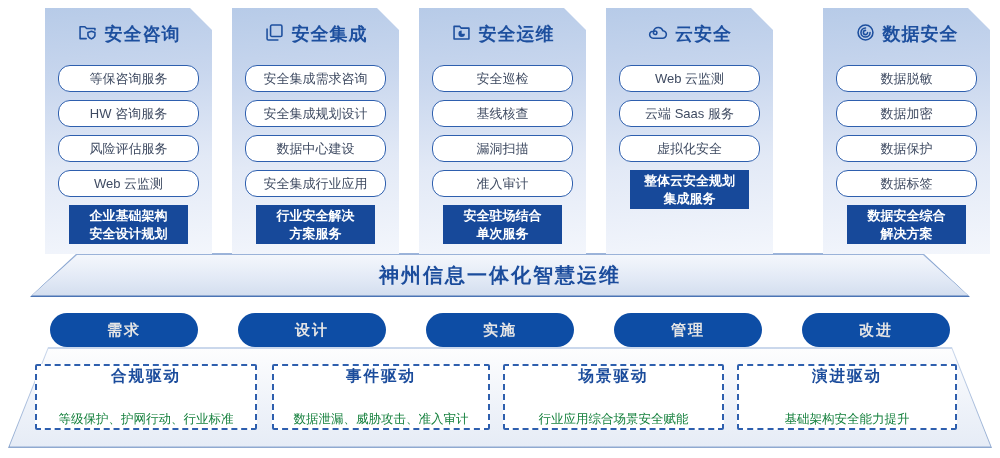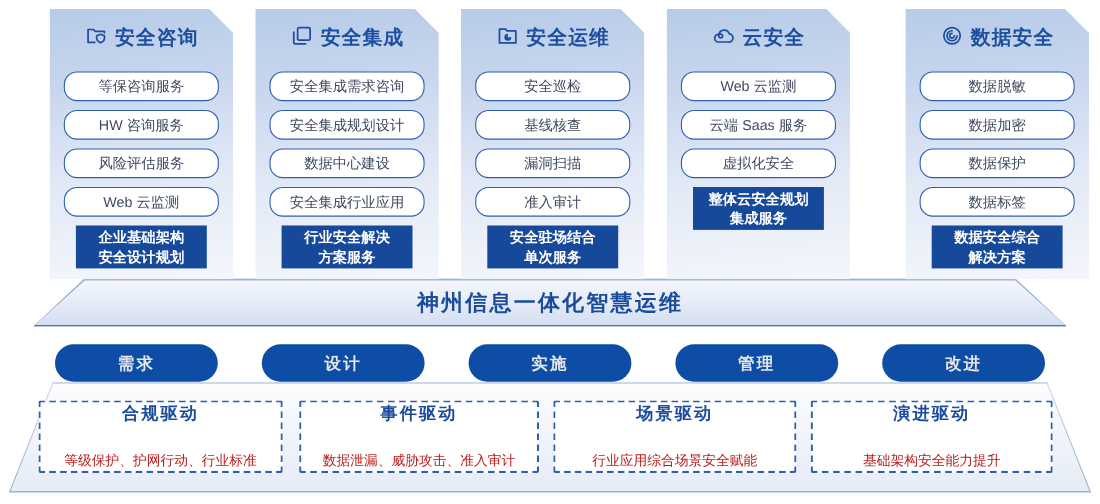--- a/index.html
+++ b/index.html
@@ -50,21 +50,21 @@
   
   .pill{position:absolute;top:313px;width:148px;height:34px;z-index:3;
     background:#0d4da5;border-radius:17px;color:#e5e5e5;font-size:15px;font-weight:bold;
     display:flex;align-items:center;justify-content:center;letter-spacing:2px;}
 
   
   .driver{position:absolute;top:364px;height:66px;z-index:3;background:#ffffff;
     border:2px dashed #2e5fae;border-radius:2px;
     display:flex;flex-direction:column;align-items:center;justify-content:space-between;gap:4px;}
   .driver-title{font-size:15.5px;font-weight:bold;color:#1b4c9c;letter-spacing:2px;}
-  .driver-desc{font-size:12.5px;color:#b91c1c;}
+  .driver-desc{font-size:12.5px;color:#15803d;}
 </style>
 </head>
 <body>
 
 <div class="stage">
 
   <div class="card" style="left:45px">
     <div class="card-header">
       <span class="icon">
         <svg width="21" height="21" viewBox="0 0 24 24" fill="none" stroke="#1d4f9e" stroke-width="1.8" stroke-linejoin="round" stroke-linecap="round">

